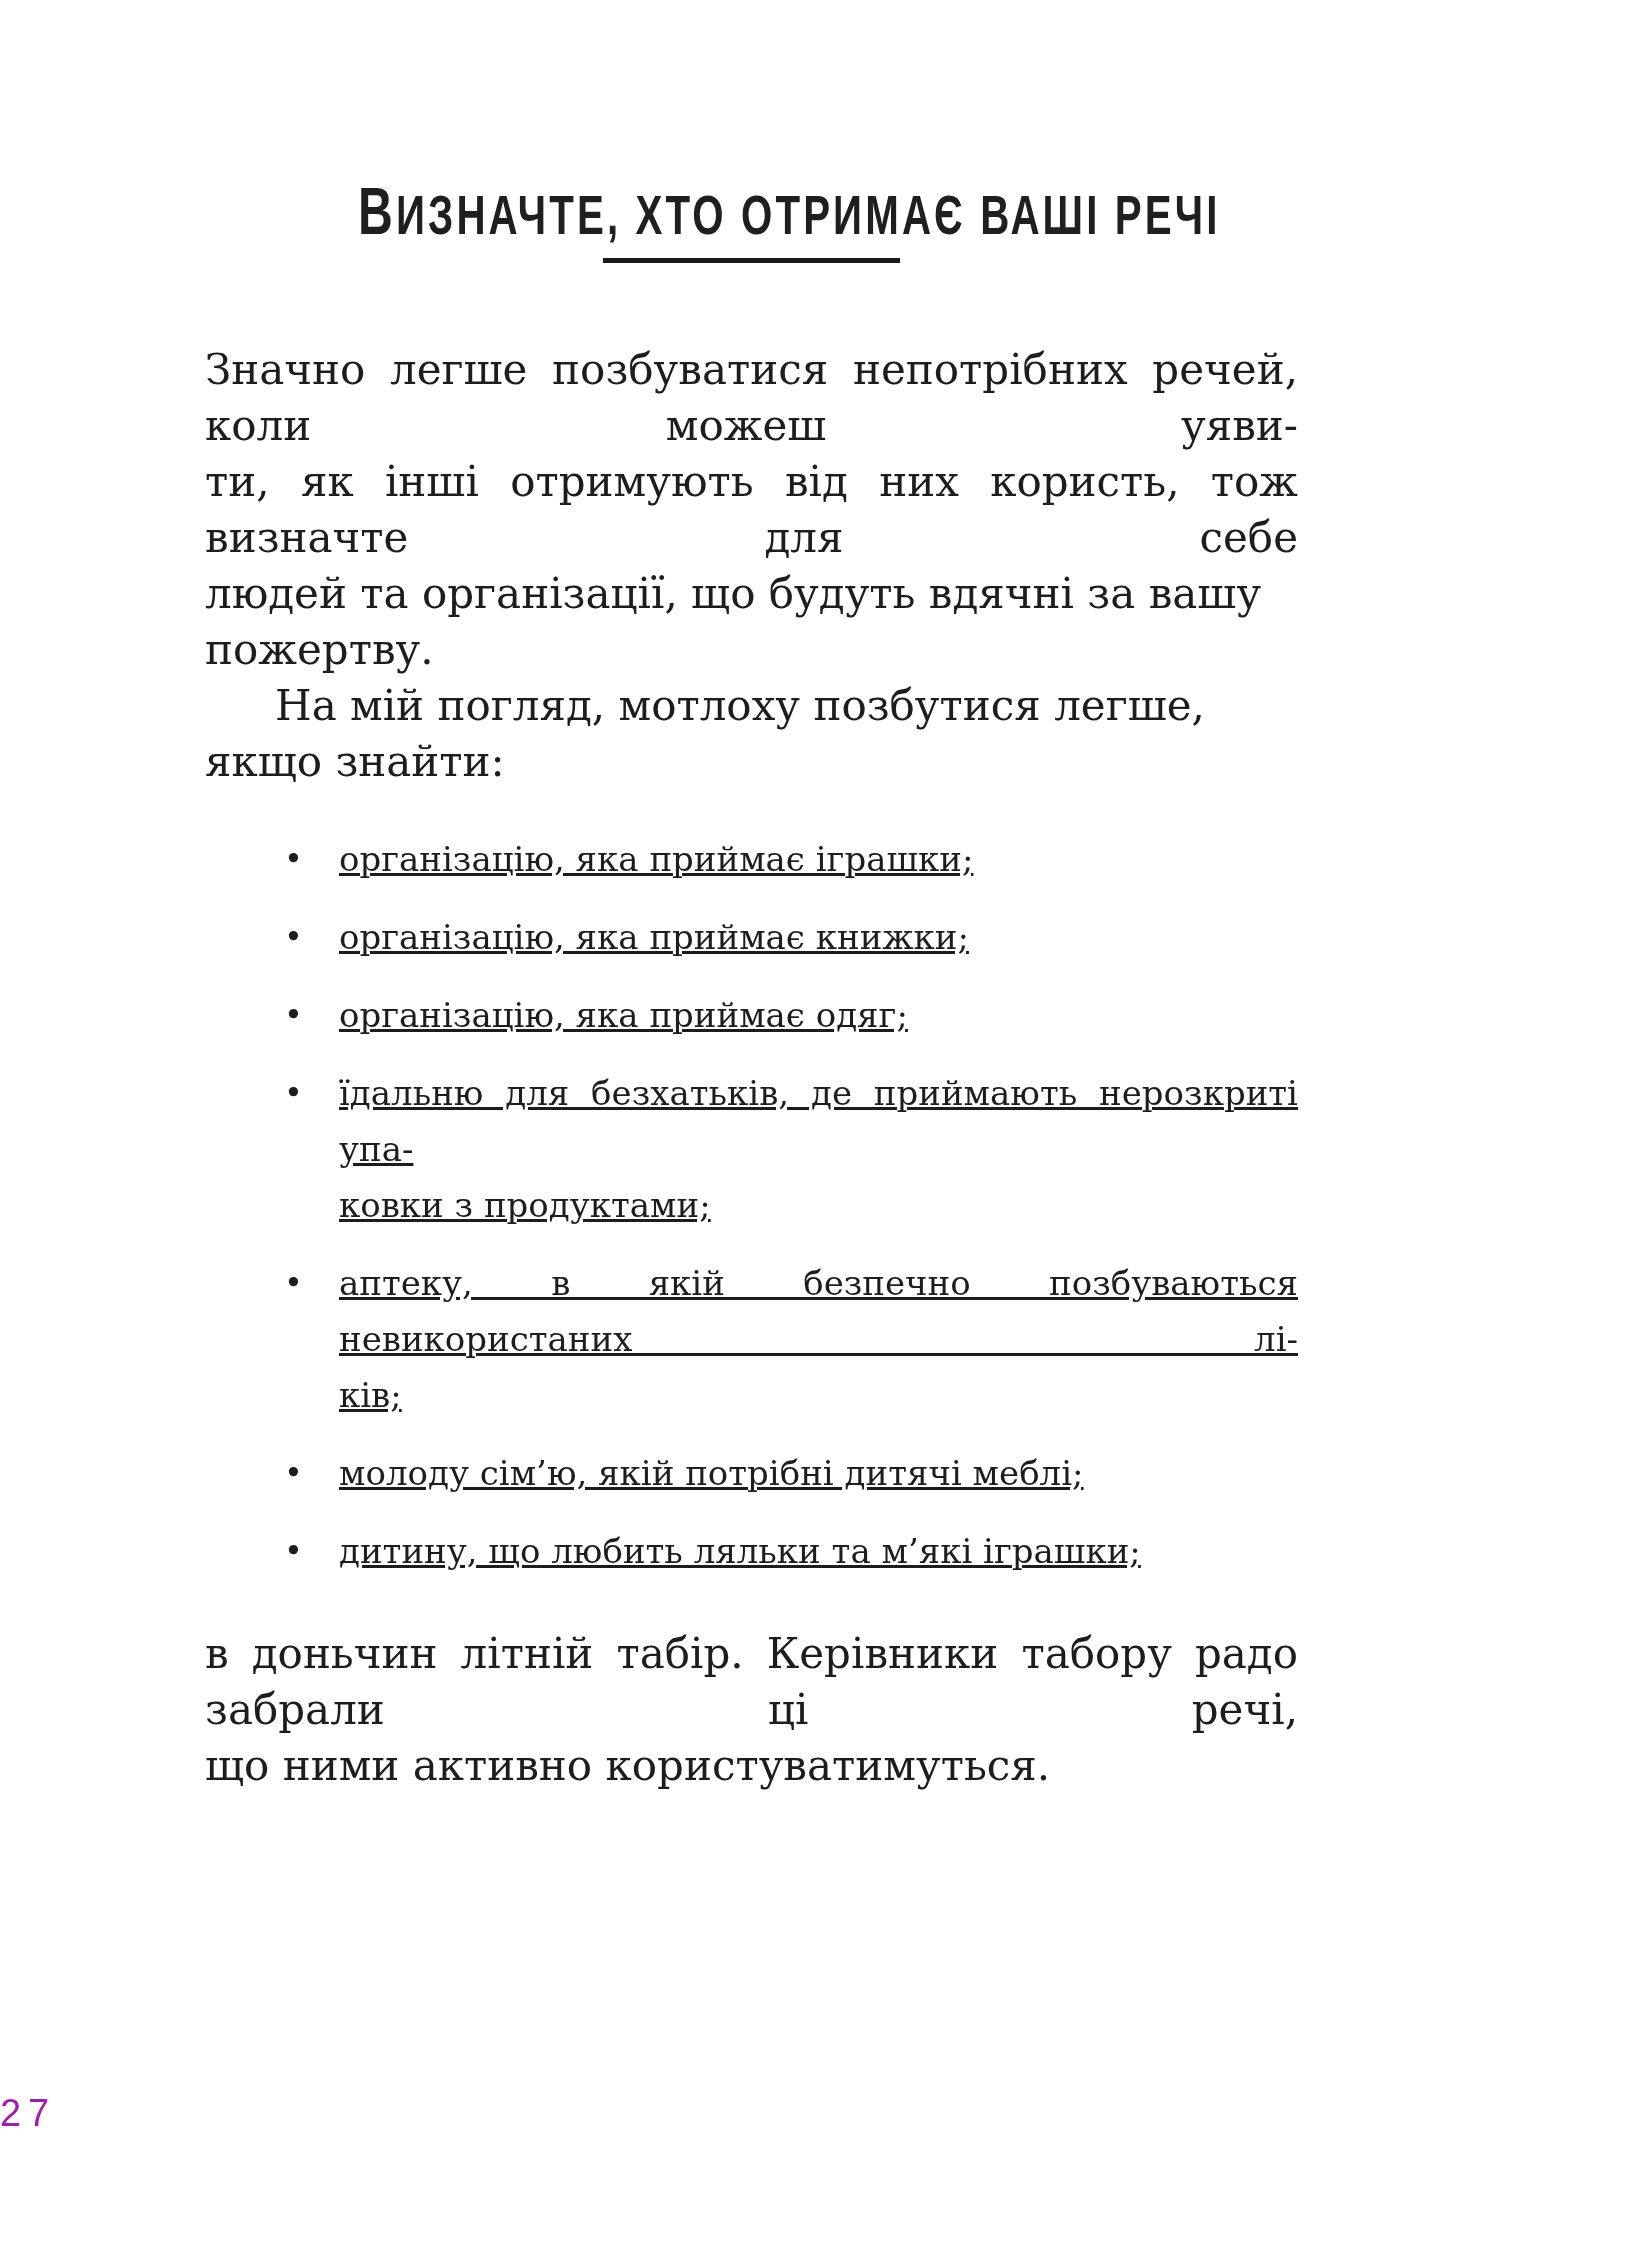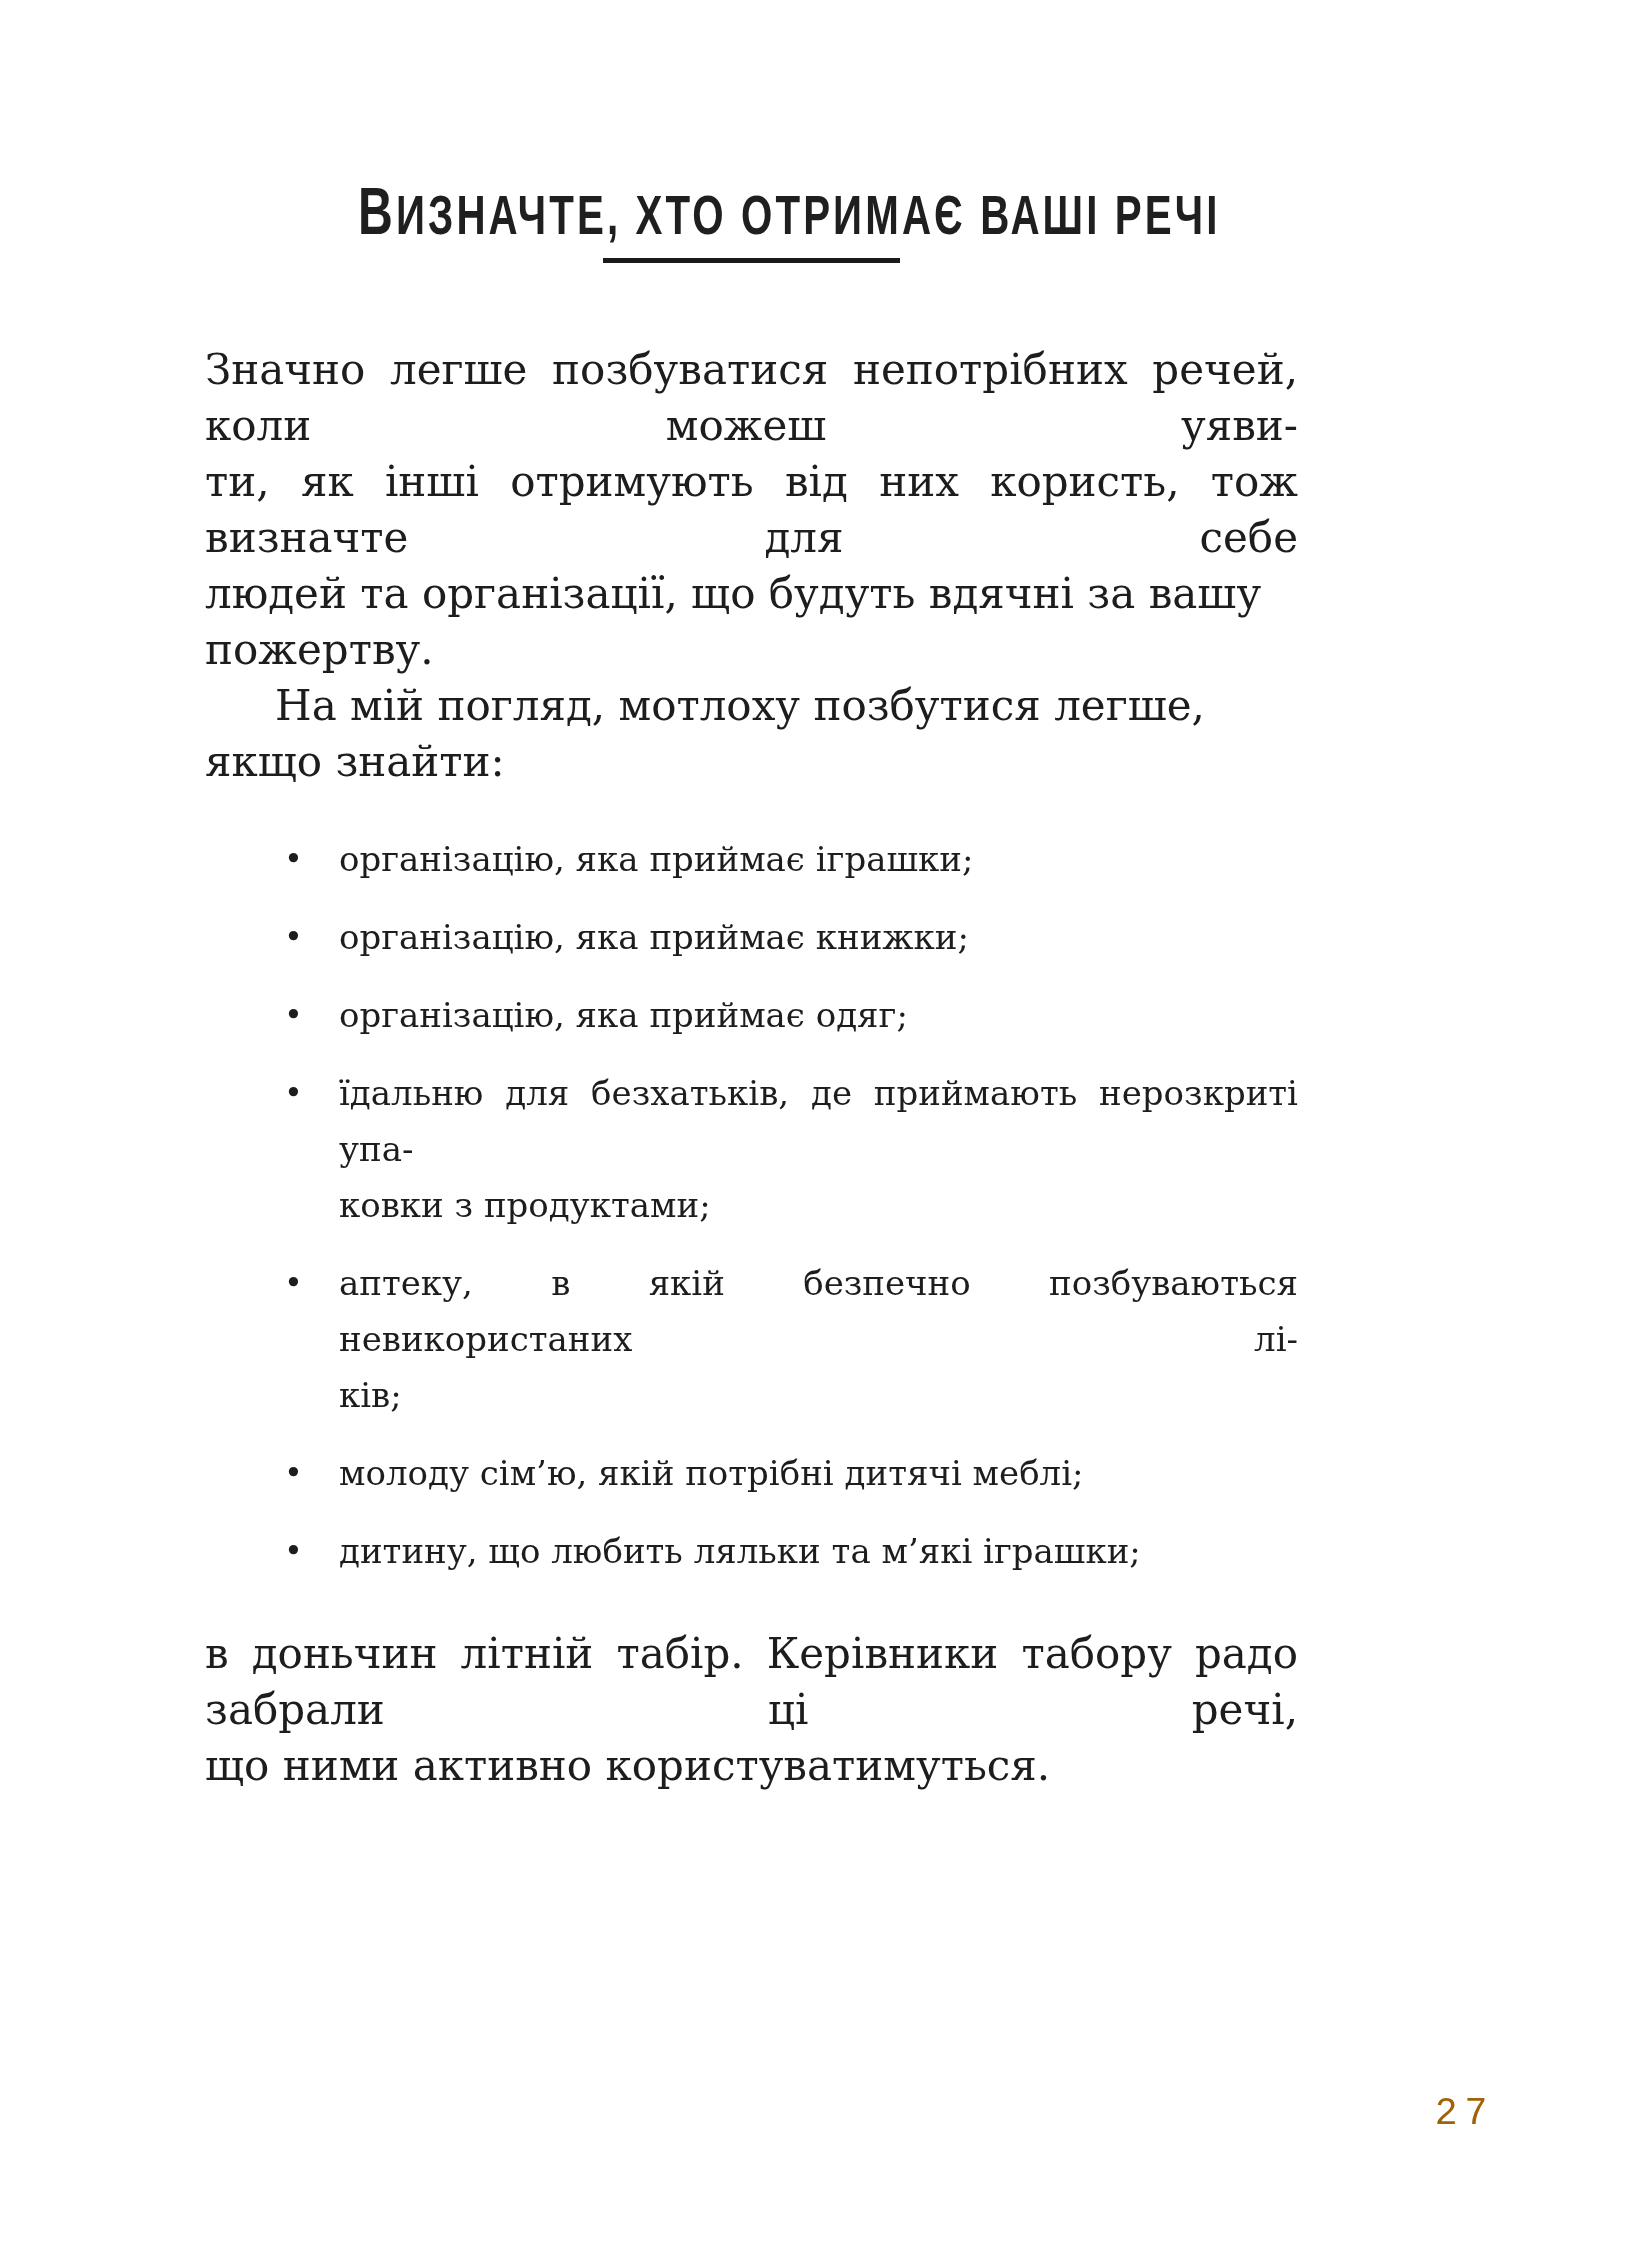--- a/index.html
+++ b/index.html
@@ -88,32 +88,33 @@
   .bullet-marker {
     flex: 0 0 55px;
     width: 55px;
     font-size: 32px;
     line-height: 56px;
     text-align: left;
   }
   .li-text {
     flex: 1 1 auto;
     min-width: 0;
+    text-decoration: underline;
   }
   
   .page-number {
     position: absolute;
     left: 0;
     right: 0;
     top: 2092px;
-    text-align: right;
-    font-family: Liberation Mono, monospace;
+    text-align: left;
+    font-family: Liberation Sans, sans-serif;
     font-size: 38px;
     letter-spacing: 6.8px;
-    color: #a16207;
+    color: #a21caf;
   }
 </style>
 </head>
 <body>
 
 <div class="page">
 
   <h1 class="chapter-title">
     <span class="title-lead">В</span><span class="title-rest">изначте, хто отримає ваші речі</span>
   </h1>

